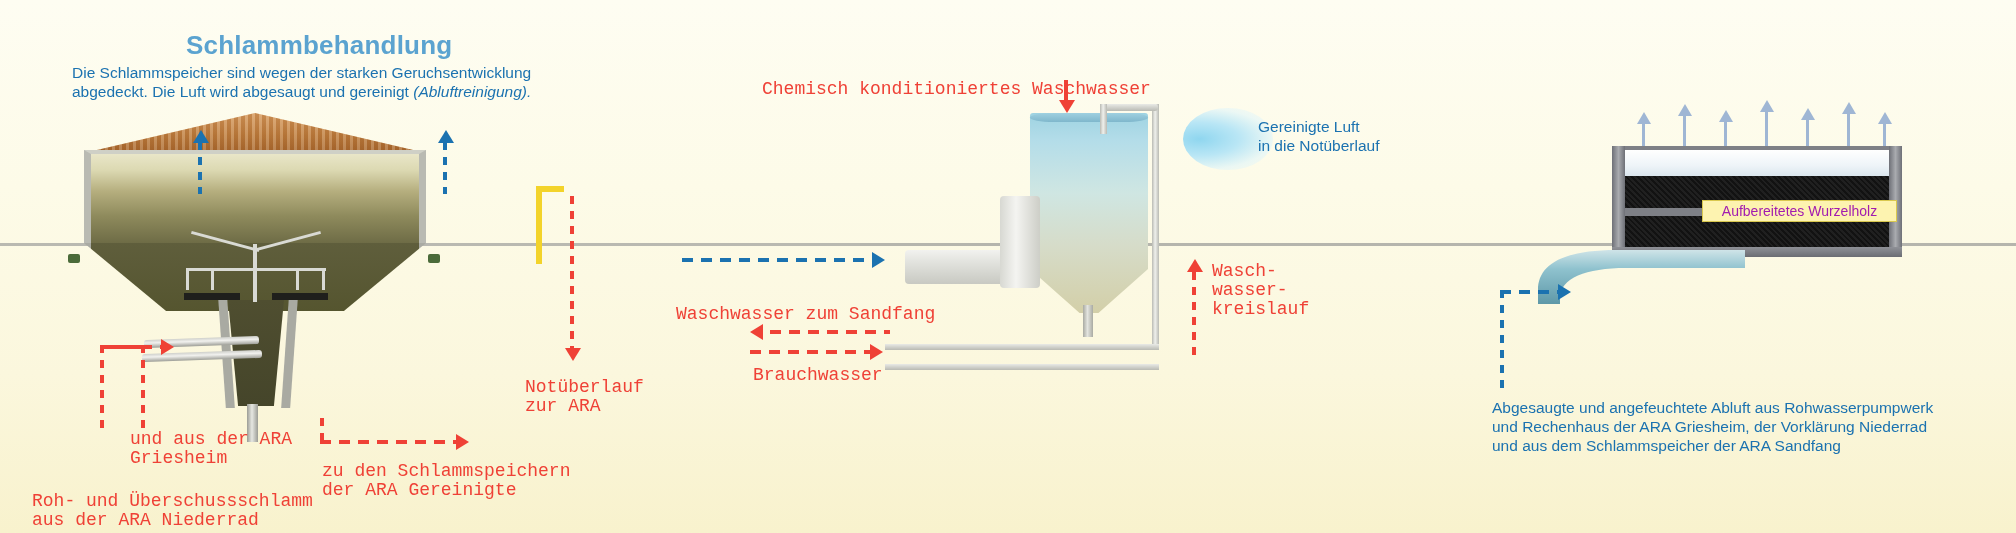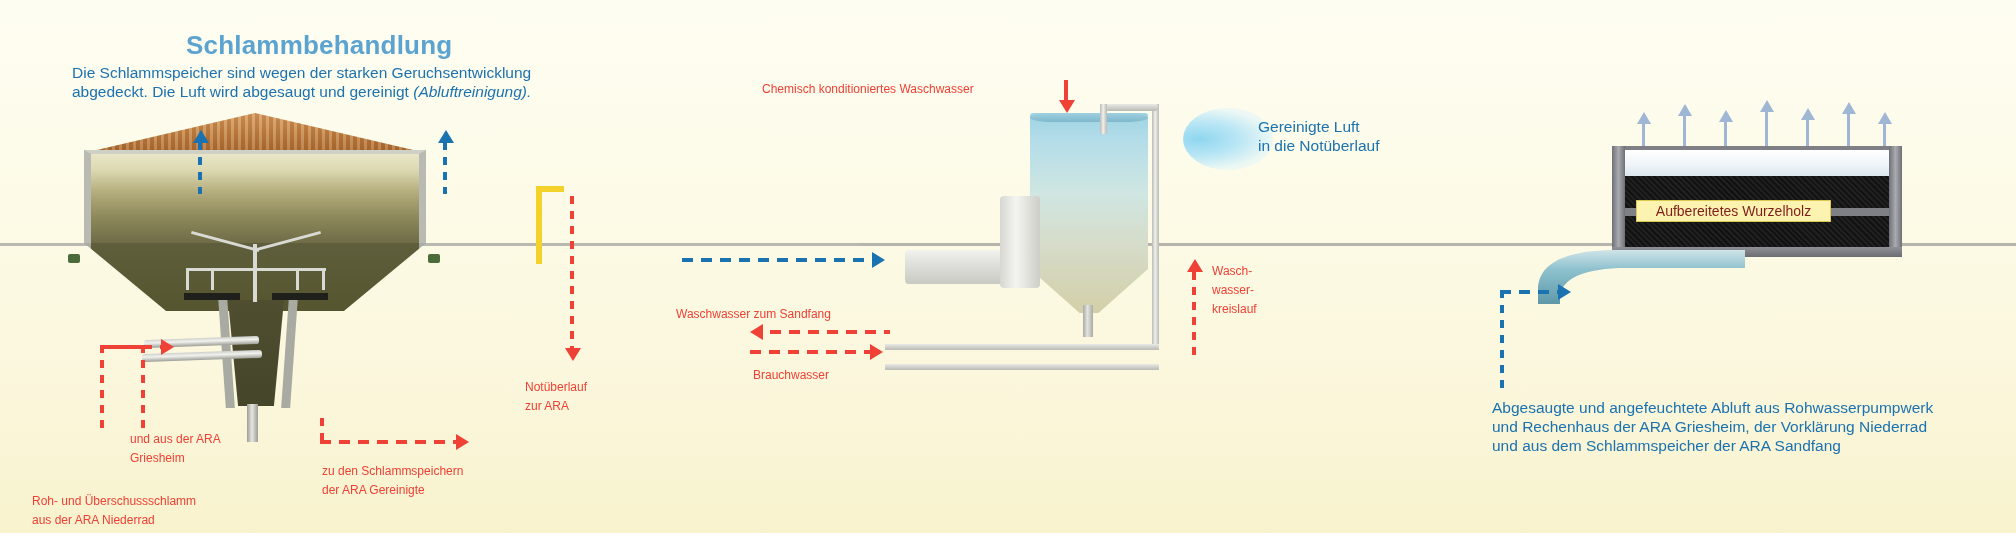--- a/index.html
+++ b/index.html
@@ -20,21 +20,21 @@
   }
   .ground.seg2 { background: #b5b5ad; }
 
   
   .h-title {
     font-size: 26px; font-weight: bold; color: #5ba3d0;
     letter-spacing: .2px; white-space: nowrap;
   }
   .blue-txt { color: #1b72b0; font-size: 15.5px; line-height: 19px; white-space: nowrap; }
   .blue-txt .ital { font-style: italic; }
-  .red-txt { color: #ef4136; font-size: 12px; line-height: 19px; white-space: nowrap; }
+  .red-txt { color: #ef4136; font-size: 18px; line-height: 19px; white-space: nowrap; font-family: Liberation Mono, monospace; }
   .roof-wrap { position: absolute; left: 84px; top: 113px; width: 342px; height: 40px; overflow: hidden; }
   .roof-shape {
     position: absolute; left: 0; top: 0; width: 342px; height: 40px;
     background:
       repeating-linear-gradient(90deg,
         rgba(255,255,255,.18) 0 3px,
         rgba(120,60,20,.16) 3px 7px),
       linear-gradient(180deg,#d79a5c 0%, #c07f3e 55%, #a8672c 100%);
     clip-path: polygon(50% 0, 100% 100%, 0 100%);
   }
@@ -135,24 +135,24 @@
       repeating-linear-gradient(45deg, rgba(255,255,255,.05) 0 2px, rgba(0,0,0,.12) 2px 4px),
       #141414;
   }
   .bf-dark2 {
     position: absolute; left: 1625px; top: 216px; width: 264px; height: 31px;
     background:
       repeating-linear-gradient(45deg, rgba(255,255,255,.05) 0 2px, rgba(0,0,0,.12) 2px 4px),
       #141414;
   }
   .bf-label {
-    position: absolute; left: 1636px; top: 200px; width: 195px; height: 22px;
+    position: absolute; left: 1702px; top: 200px; width: 195px; height: 22px;
     background: #fdf3b0; border: 1px solid #d9c84f;
     display: flex; align-items: center; justify-content: center;
-    font-size: 14px; color: #7f1d1d; white-space: nowrap;
+    font-size: 14px; color: #a21caf; white-space: nowrap;
   }
   .bf-base {
     position: absolute; left: 1612px; top: 247px; width: 290px; height: 10px;
     background: linear-gradient(180deg,#8f9197,#6b6d73);
   }
   .bf-arrow-up {
     position: absolute; width: 0; height: 0;
     border-left: 7px solid transparent; border-right: 7px solid transparent;
     border-bottom: 12px solid #9fb6d4;
   }

